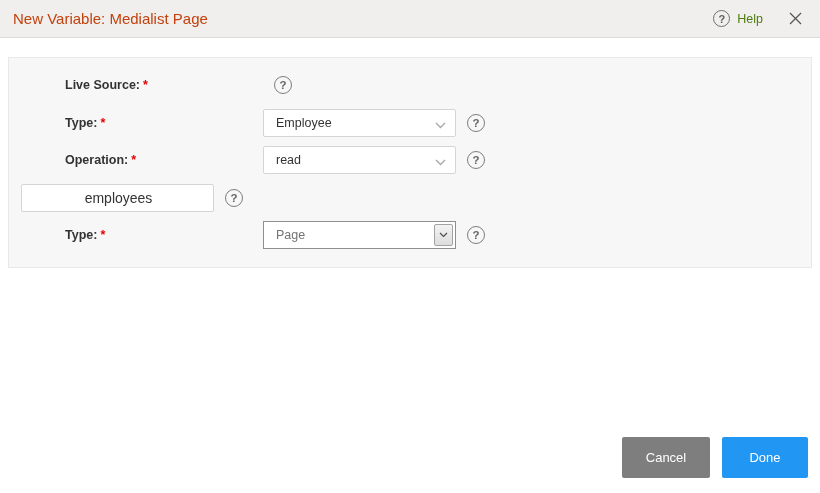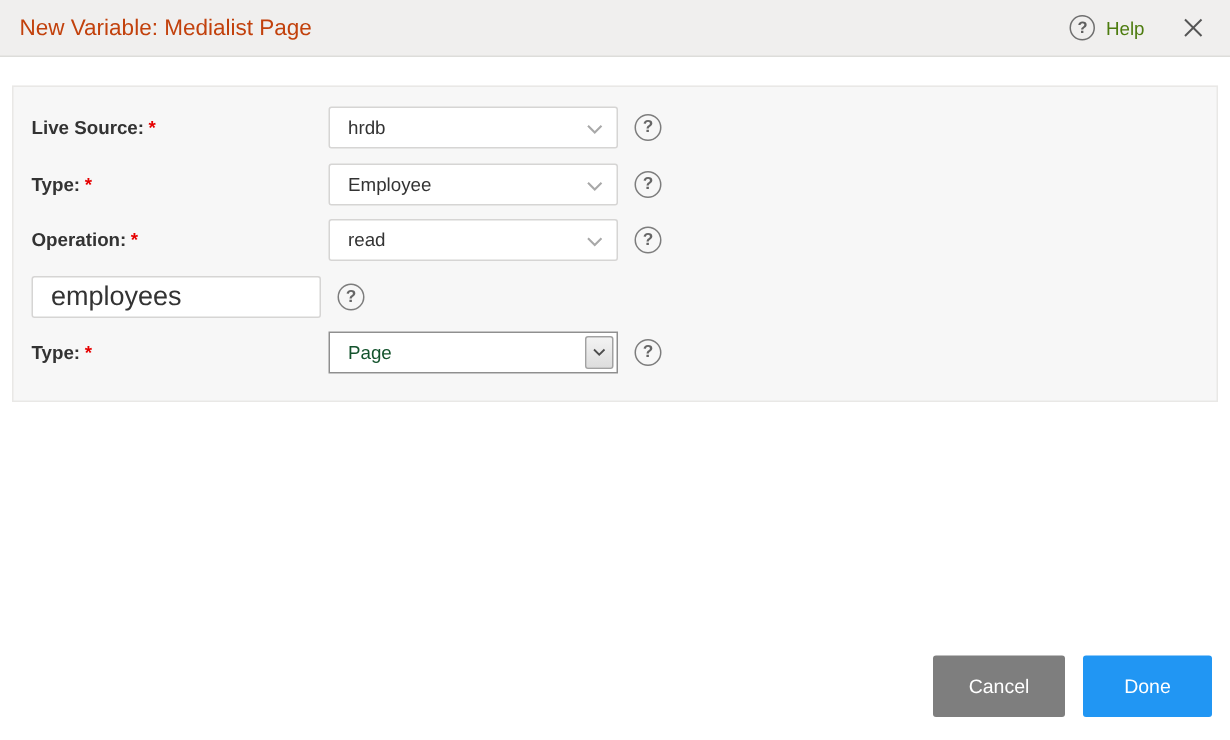--- a/index.html
+++ b/index.html
@@ -19,36 +19,36 @@
     display: flex; align-items: center; justify-content: center; cursor: pointer; }
   .help-text { font-size: 12.5px; color: #4d7c0f; cursor: pointer; }
   .close-x { margin-left: 16px; width: 18px; height: 18px; cursor: pointer;
     display: flex; align-items: center; justify-content: center; }
   .close-x svg { display: block; }
 
   
   .panel { position: absolute; left: 8px; right: 8px; top: 57px; height: 211px;
     background: #f7f7f7; border: 1px solid #e9e8e6; padding: 13px 0 0 12px; }
   .row { display: flex; align-items: center; height: 28px; margin-bottom: 9.5px; }
-  .lbl { width: 198px; font-size: 12.5px; font-weight: 700; color: #333; }
+  .lbl { width: 198px; font-size: 12.5px; font-weight: 700; color: #333; margin-left: 44px; }
   .req { color: #e60000; margin-left: 3px; font-weight: 700; }
 
   .field { position: relative; width: 193px; height: 28px; background: #fff;
     border: 1px solid #d6d5d4; border-radius: 2px; display: flex;
     align-items: center; cursor: pointer; }
   .field .val { padding-left: 12px; font-size: 12.5px; color: #333; }
   .chev { position: absolute; right: 9px; top: 50%; transform: translateY(-45%); }
 
   .text-input { width: 193px; height: 28px; background: #fff;
     border: 1px solid #d6d5d4; border-radius: 2px; padding: 0 10px 0 12px;
-    font-size: 18px; color: #333; font-family: "Liberation Sans", sans-serif; }
+    font-size: 14px; color: #333; font-family: "Liberation Sans", sans-serif; text-align: center; }
 
   .native-select { position: relative; width: 193px; height: 28px; background: #fff;
     border: 1px solid #8f8f8f; display: flex; align-items: center; cursor: pointer; }
-  .native-select .val { padding-left: 12px; font-size: 12.5px; color: #14532d; }
+  .native-select .val { padding-left: 12px; font-size: 12.5px; color: #737373; }
   .select-arrow-box { position: absolute; right: 2px; top: 2px; bottom: 2px;
     width: 19px; background: linear-gradient(#f3f3f3, #dddddd);
     border: 1px solid #a2a2a2; border-radius: 2px;
     display: flex; align-items: center; justify-content: center; }
 
   .help-circle { width: 18px; height: 18px; margin-left: 11px; flex: none;
     border: 1px solid #7d7d7d; border-radius: 50%; color: #666;
     font-size: 11.5px; font-weight: 700; display: flex; align-items: center;
     justify-content: center; cursor: pointer; }
 
@@ -76,28 +76,20 @@
           <line x1="12" y1="1" x2="1" y2="12" stroke="#555" stroke-width="1.3"></line>
         </svg>
       </div>
     </div>
   </div>
 
   <div class="panel">
 
     <div class="row">
       <div class="lbl"><span>Live Source:</span><span class="req">*</span></div>
-      <div class="field">
-        <span class="val">hrdb</span>
-        <span class="chev">
-          <svg width="11" height="7" viewBox="0 0 11 7">
-              <polyline points="1,1 5.5,5.5 10,1" fill="none" stroke="#a9a9a9" stroke-width="1.4"></polyline>
-            </svg>
-        </span>
-      </div>
       <div class="help-circle">?</div>
     </div>
 
     <div class="row">
       <div class="lbl"><span>Type:</span><span class="req">*</span></div>
       <div class="field">
         <span class="val">Employee</span>
         <span class="chev">
           <svg width="11" height="7" viewBox="0 0 11 7">
               <polyline points="1,1 5.5,5.5 10,1" fill="none" stroke="#a9a9a9" stroke-width="1.4"></polyline>

